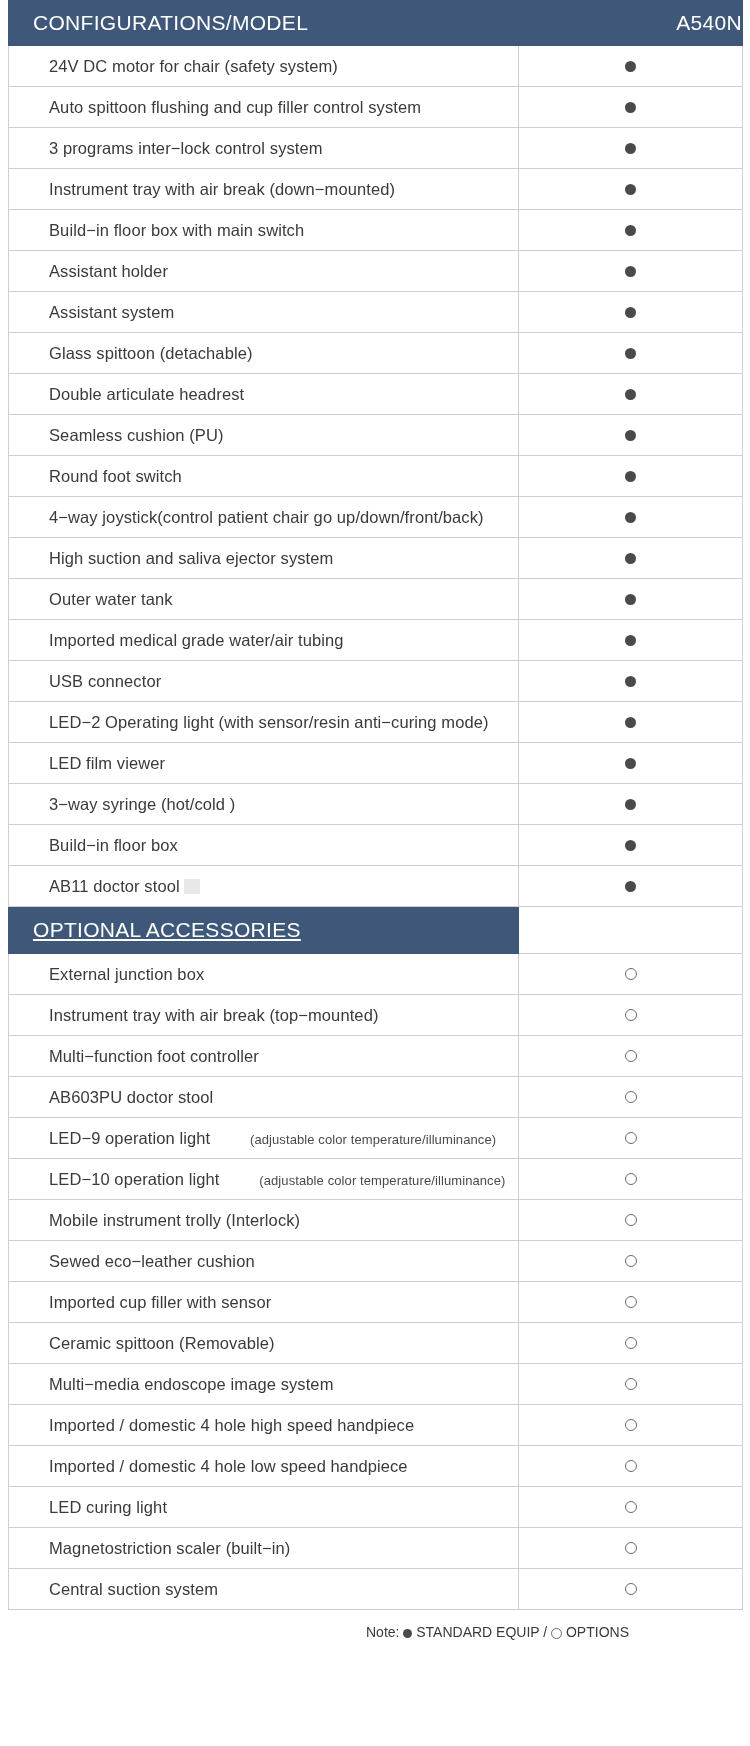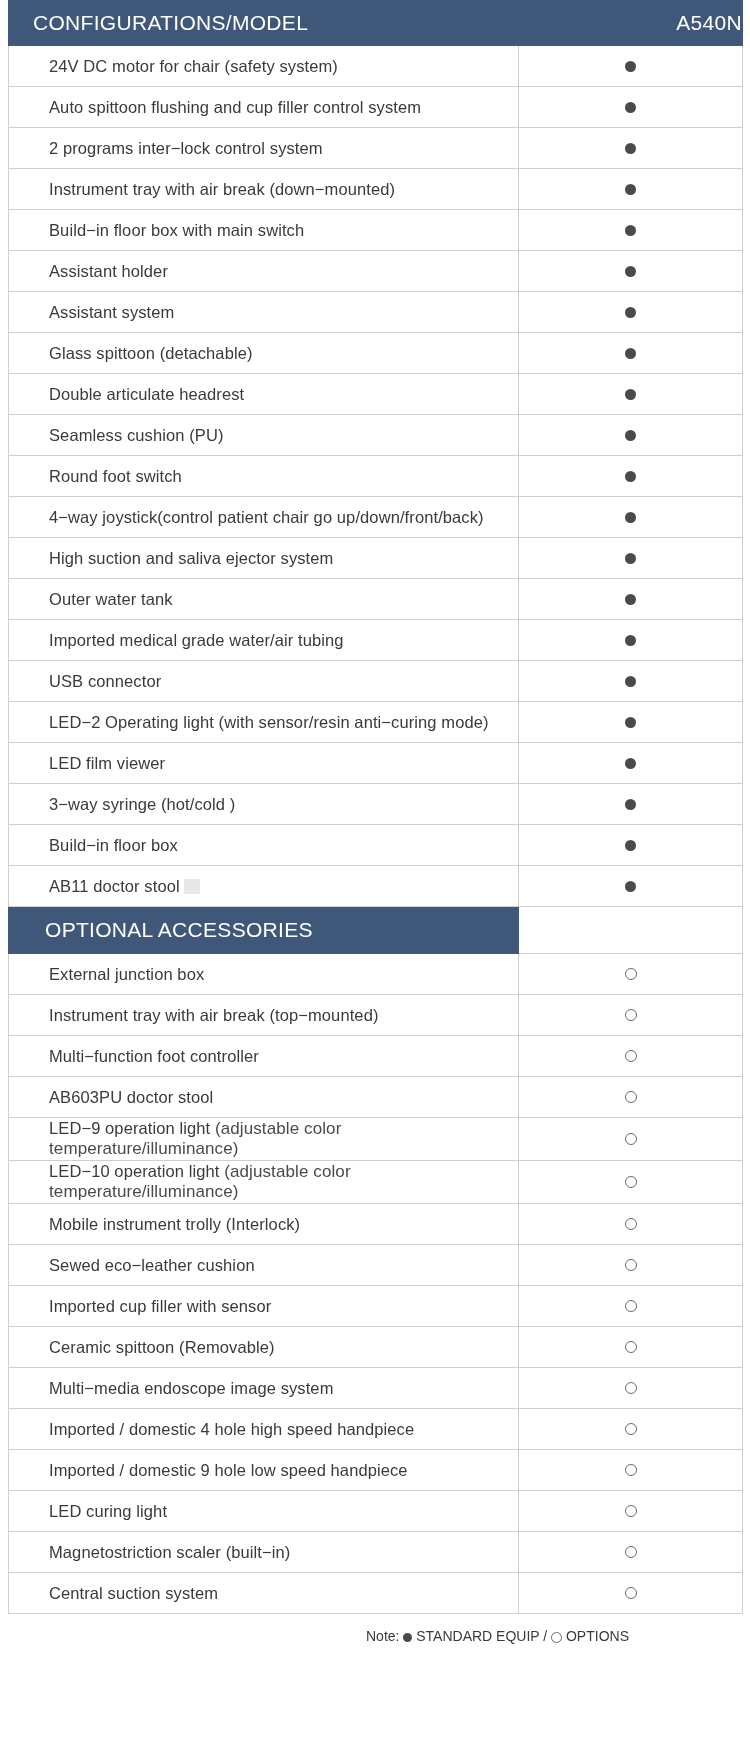--- a/index.html
+++ b/index.html
@@ -55,31 +55,33 @@
   tbody td.label {
     padding-left: 40px;
     letter-spacing: 0.1px;
   }
   tbody td.mark {
     text-align: center;
     font-size: 15px;
     color: #4a4a4a;
   }
   .small-note {
-    font-size: 17px;
+    font-size: 13px;
     color: #4a4a4a;
+    margin-left: 35px;
   }
   tr.section td.section-label {
     background: #3f587a;
     color: #ffffff;
     font-size: 21px;
-    padding-left: 36px;
+    padding-left: 24px;
     border: 1px solid #3f587a;
     height: 44px;
     letter-spacing: 0.3px;
+    text-decoration: underline;
   }
   tr.section td.section-blank {
     background: #ffffff;
     border: 1px solid #cfcfcf;
   }
   .dot-filled {
     display: inline-block;
     width: 11px;
     height: 11px;
     border-radius: 50%;
@@ -127,21 +129,21 @@
     <tbody id="tbody">
         <tr>
           <td class="label">24V DC motor for chair (safety system)</td>
           <td class="mark"><span class="dot-filled"></span></td>
         </tr>
         <tr>
           <td class="label">Auto spittoon flushing and cup filler control system</td>
           <td class="mark"><span class="dot-filled"></span></td>
         </tr>
         <tr>
-          <td class="label">2 programs inter−lock control system</td>
+          <td class="label">3 programs inter−lock control system</td>
           <td class="mark"><span class="dot-filled"></span></td>
         </tr>
         <tr>
           <td class="label">Instrument tray with air break (down−mounted)</td>
           <td class="mark"><span class="dot-filled"></span></td>
         </tr>
         <tr>
           <td class="label">Build−in floor box with main switch</td>
           <td class="mark"><span class="dot-filled"></span></td>
         </tr>
@@ -255,21 +257,21 @@
         </tr>
         <tr>
           <td class="label"><span>Multi−media endoscope image system</span></td>
           <td class="mark"><span class="dot-empty"></span></td>
         </tr>
         <tr>
           <td class="label"><span>Imported / domestic 4 hole high speed handpiece</span></td>
           <td class="mark"><span class="dot-empty"></span></td>
         </tr>
         <tr>
-          <td class="label"><span>Imported / domestic 9 hole low speed handpiece</span></td>
+          <td class="label"><span>Imported / domestic 4 hole low speed handpiece</span></td>
           <td class="mark"><span class="dot-empty"></span></td>
         </tr>
         <tr>
           <td class="label"><span>LED curing light</span></td>
           <td class="mark"><span class="dot-empty"></span></td>
         </tr>
         <tr>
           <td class="label"><span>Magnetostriction scaler (built−in)</span></td>
           <td class="mark"><span class="dot-empty"></span></td>
         </tr>

